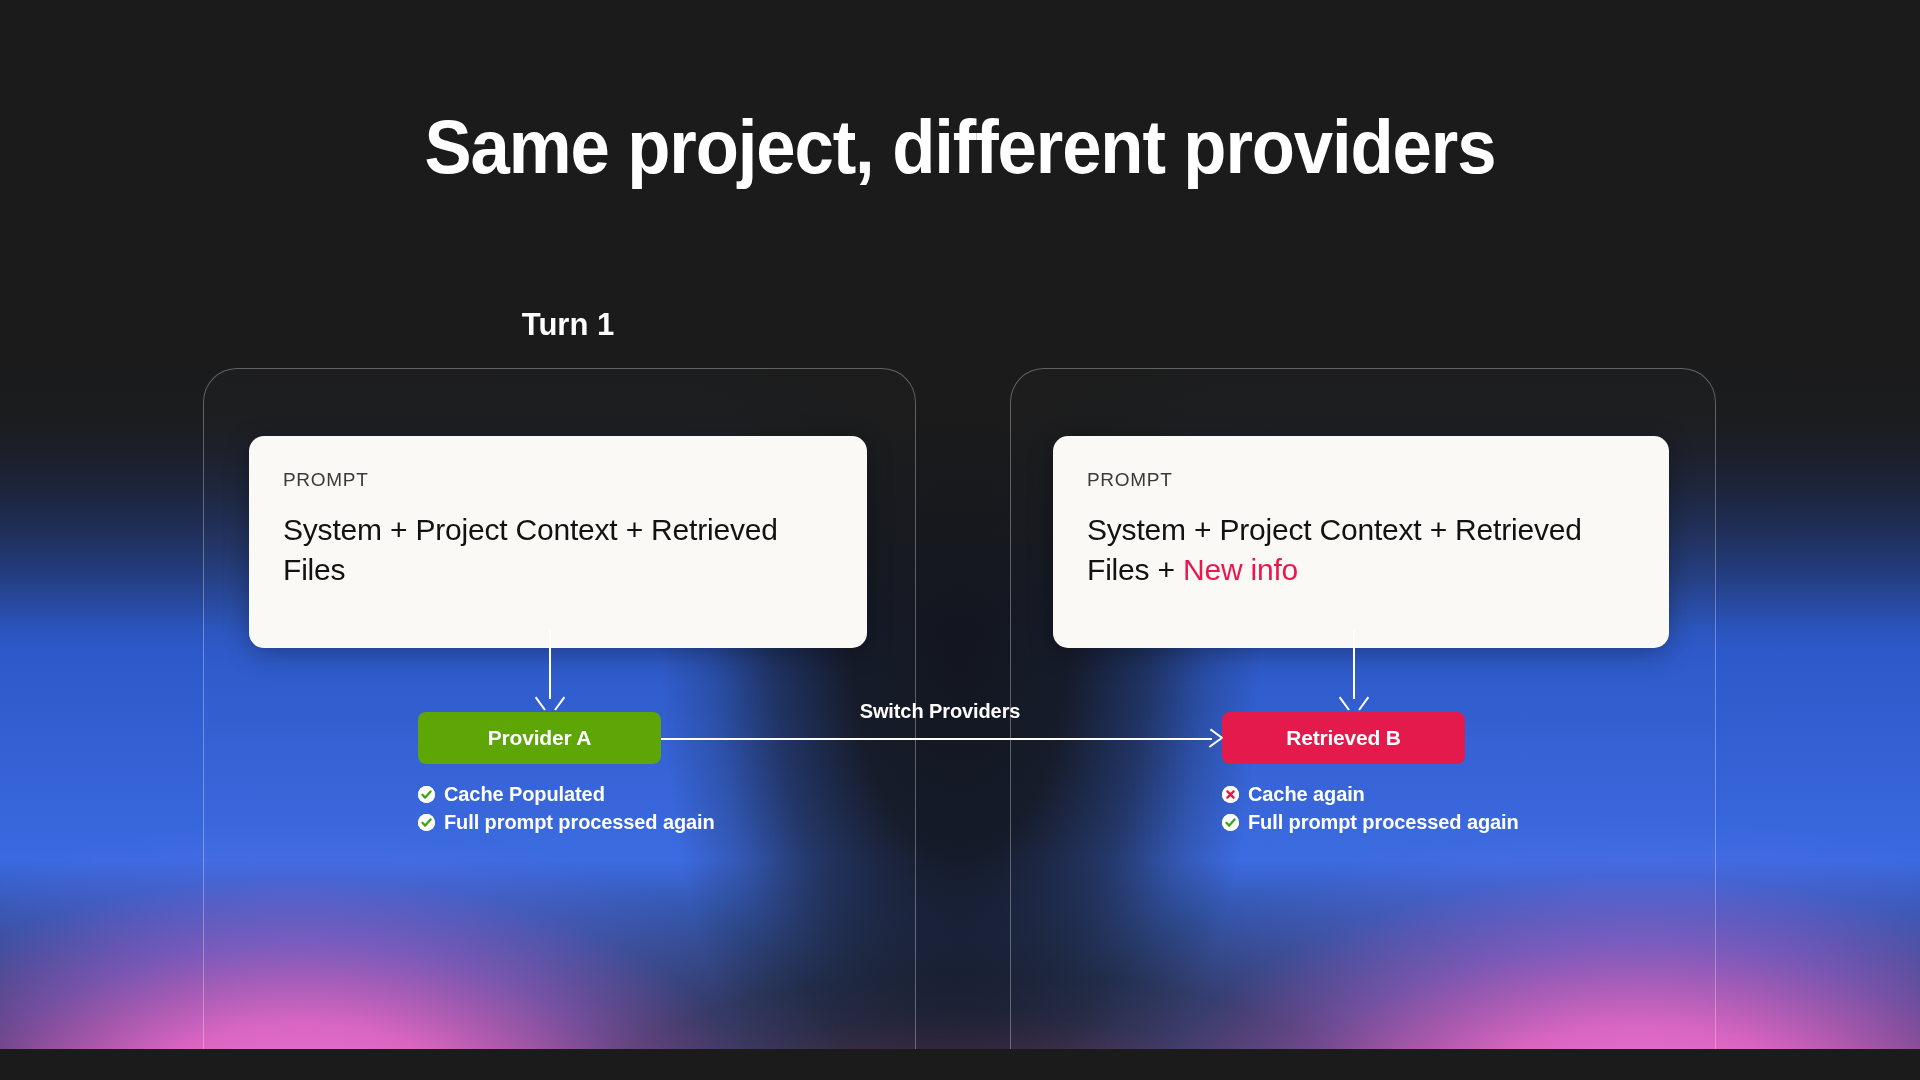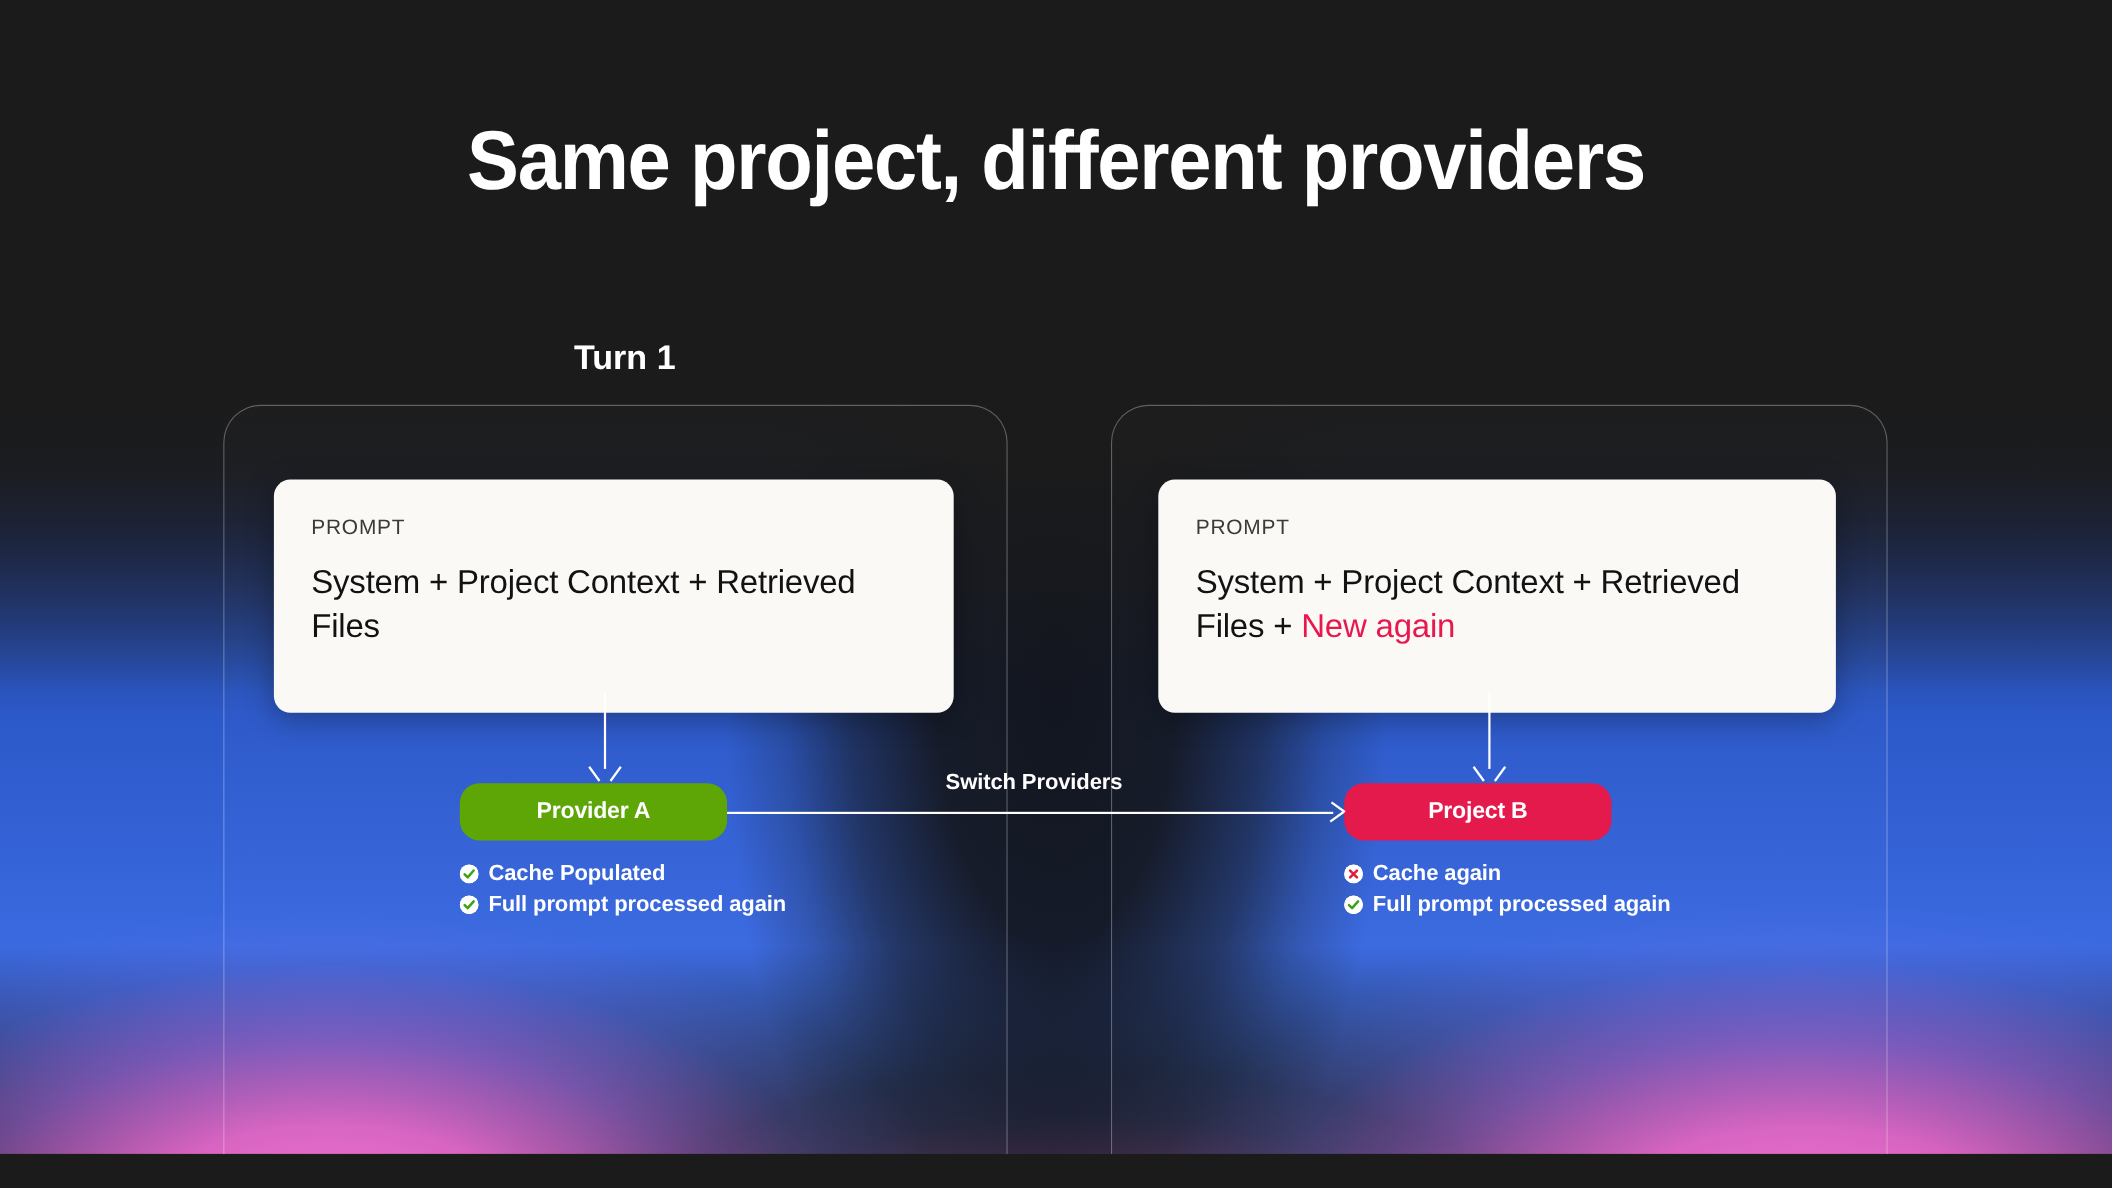--- a/index.html
+++ b/index.html
@@ -191,21 +191,21 @@
   .v-arrow .head::after  { right: 3px; transform-origin: bottom center; transform: rotate(36deg); }
 
   #arrow-turn1 { left: 541px;  top: 630px; height: 80px; }
   #arrow-turn2 { left: 1345px; top: 630px; height: 80px; }
 
   
   .provider-pill {
     position: absolute;
     top: 712px;
     height: 52px;
-    border-radius: 18px;
+    border-radius: 8px;
     color: #ffffff;
     font-size: 21px;
     font-weight: 700;
     display: flex;
     align-items: center;
     justify-content: center;
     letter-spacing: -0.2px;
   }
   #provider-a { left: 418px;  width: 243px; background: #5ea506; }
   #provider-b { left: 1222px; width: 243px; background: #e51a4c; }
@@ -311,37 +311,37 @@
   <div class="panel" id="panel-turn1"></div>
   <div class="panel" id="panel-turn2"></div>
 
   <div class="prompt-card" id="prompt-card-turn1">
     <div class="prompt-kicker">PROMPT</div>
     <div class="prompt-body"><span>System + Project Context + Retrieved Files</span></div>
   </div>
 
   <div class="prompt-card" id="prompt-card-turn2">
     <div class="prompt-kicker">PROMPT</div>
-    <div class="prompt-body"><span>System + Project Context + Retrieved Files + </span><span class="prompt-highlight">New again</span></div>
+    <div class="prompt-body"><span>System + Project Context + Retrieved Files + </span><span class="prompt-highlight">New info</span></div>
   </div>
 
   <div class="v-arrow" id="arrow-turn1">
     <div class="shaft"></div>
     <div class="head"></div>
   </div>
   <div class="v-arrow" id="arrow-turn2">
     <div class="shaft"></div>
     <div class="head"></div>
   </div>
 
   <div class="provider-pill" id="provider-a">
     <span>Provider A</span>
   </div>
   <div class="provider-pill" id="provider-b">
-    <span>Project B</span>
+    <span>Retrieved B</span>
   </div>
 
   <div id="switch-label">Switch Providers</div>
   <div id="switch-arrow">
     <div class="h-shaft"></div>
     <div class="h-head"></div>
   </div>
 
   <div class="status-list" id="status-list-turn1">
     <div class="status-item">

